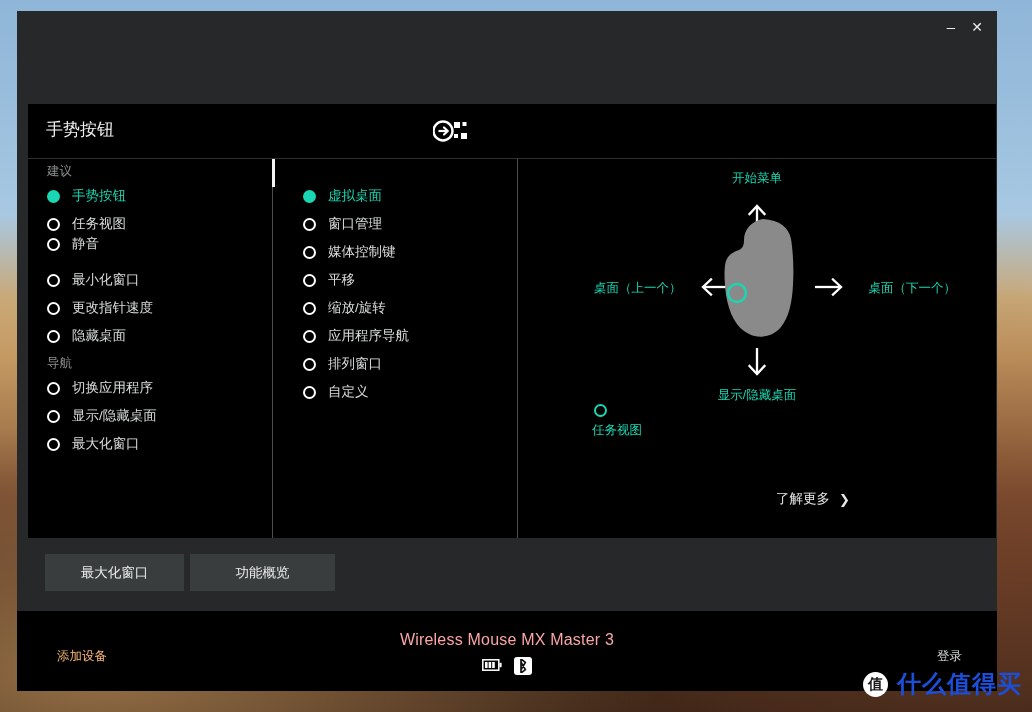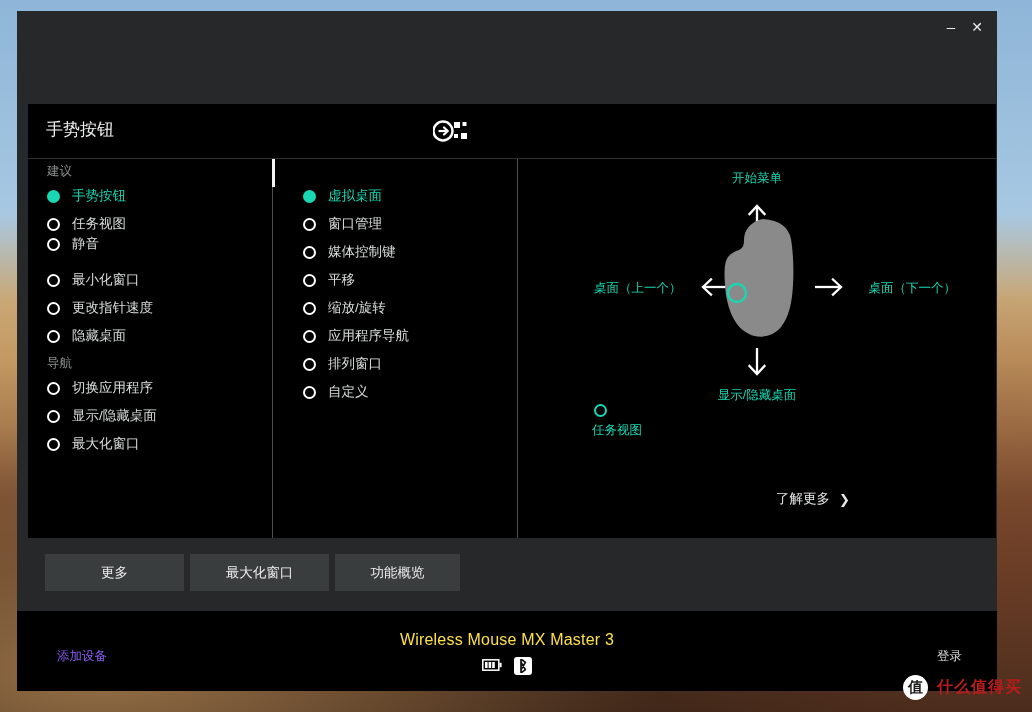--- a/index.html
+++ b/index.html
@@ -211,43 +211,43 @@
   }
   .abtn {
     height: 37px; background: #3a3d3e; color: #eceded;
     font-size: 13.5px; border: none;
     display: flex; align-items: center; justify-content: center;
     cursor: default; user-select: none;
     font-family: "Liberation Sans", "DejaVu Sans", sans-serif;
   }
   .abtn-0 { width: 139px; }
   .abtn-1 { width: 139px; }
-  .abtn-2 { width: 125px; }
+  .abtn-2 { width: 145px; }
 
   
   .bottombar {
     position: absolute; left: 17px; top: 611px;
     width: 980px; height: 80px;
     background: #000;
   }
   .bb-left {
     position: absolute; left: 40px; top: 37px;
-    font-size: 12.5px; color: #8b5cf6;
+    font-size: 12.5px; color: #fdba74;
     cursor: default; user-select: none;
   }
   .bb-right {
     position: absolute; right: 35px; top: 37px;
     font-size: 12.5px; color: #d9dbdb;
     cursor: default; user-select: none; font-family: Liberation Mono, monospace;
   }
   .bb-center {
     position: absolute; left: 0; right: 0; top: 20px; text-align: center;
   }
   .device-name {
-    font-size: 16px; color: #fde047; letter-spacing: .2px;
+    font-size: 16px; color: #fca5a5; letter-spacing: .2px;
   }
   .device-icons {
     margin-top: 8px; display: flex; justify-content: center;
     align-items: center; gap: 12px;
   }
   .bt-icon {
     width: 18px; height: 18px; background: #fff; border-radius: 3px;
     display: flex; align-items: center; justify-content: center;
   }
 
@@ -258,21 +258,21 @@
     user-select: none;
   }
   .wm-logo {
     width: 25px; height: 25px; border-radius: 50%;
     background: #fff; color: #1b1b1b;
     font-size: 15px; font-weight: bold;
     display: flex; align-items: center; justify-content: center;
     font-family: "DejaVu Sans", sans-serif;
   }
   .wm-text {
-    font-size: 16px; color: #b91c1c; font-weight: bold; letter-spacing: 1px;
+    font-size: 24px; color: #1d4ed8; font-weight: bold; letter-spacing: 1px;
     font-family: Liberation Mono, monospace;
   }
 </style>
 </head>
 <body>
 
 <div class="bg-dune"></div>
 
 <div class="window">
 
@@ -436,21 +436,20 @@
 
         <div class="learn-more" style="bottom:30px">
           <span>了解更多</span>
           <span class="caret">❯</span>
         </div>
       </div>
     </div>
   </div>
 
   <div class="actions">
-    <button class="abtn abtn-0">更多</button>
     <button class="abtn abtn-1">最大化窗口</button>
     <button class="abtn abtn-2">功能概览</button>
   </div>
 </div>
 
 <div class="bottombar">
   <div class="bb-left">添加设备</div>
   <div class="bb-center">
     <div class="device-name">Wireless Mouse MX Master 3</div>
     <div class="device-icons">

